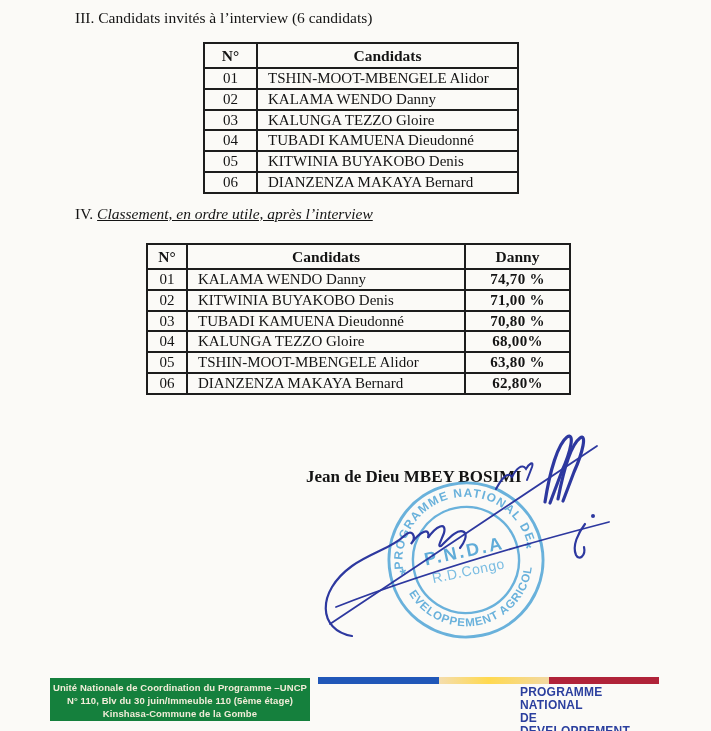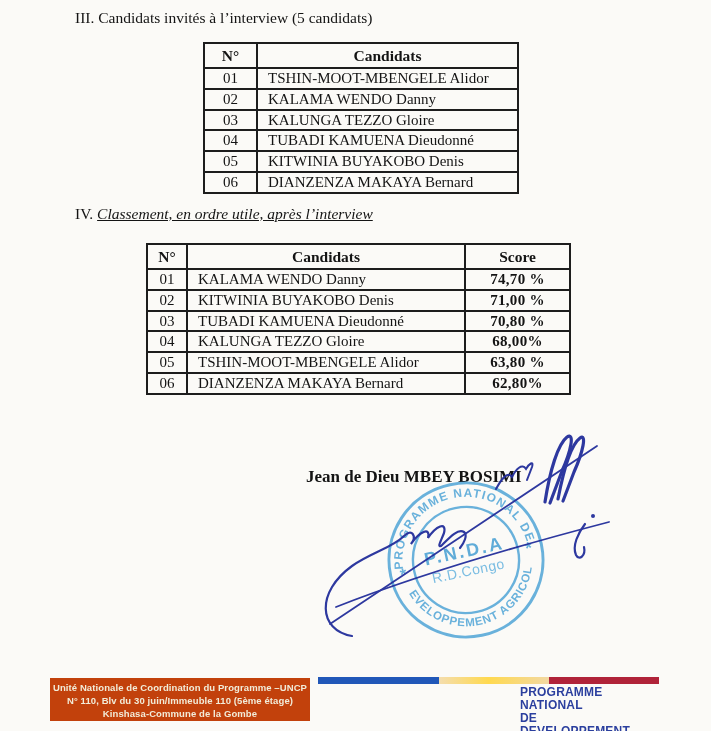--- a/index.html
+++ b/index.html
@@ -55,21 +55,21 @@
     position: absolute;
     left: 0; top: 0;
     pointer-events: none;
   }
 
   
   .addr-box {
     position: absolute;
     left: 50px; top: 678px;
     width: 260px; height: 43px;
-    background: #c2410c;
+    background: #15803d;
     color: #f2ecd9;
     font-family: "Liberation Sans", sans-serif;
     font-weight: bold;
     font-size: 9.5px;
     text-align: center;
     line-height: 13px;
     padding-top: 3px;
     letter-spacing: 0.1px;
   }
   .footer-bar { position: absolute; top: 677px; height: 7px; }
@@ -90,21 +90,21 @@
     color: #2b3f9e;
     letter-spacing: 0.2px;
   }
   .org-name div:nth-child(2) { padding-right: 3px; }
 </style>
 </head>
 <body>
 
 <div class="heading" style="left:75px; top:9px;">
   <span>III.</span>
-  <span>Candidats invités à l’interview (5 candidats)</span>
+  <span>Candidats invités à l’interview (6 candidats)</span>
 </div>
 
 <table class="doc-table" id="table-invited">
   <colgroup>
       <col style="width:53px">
       <col>
     </colgroup>
   <tbody>
       <tr class="head-row">
     <th>N°</th>
@@ -145,21 +145,21 @@
 <table class="doc-table" id="table-ranking">
   <colgroup>
       <col style="width:40px">
       <col style="width:278px">
       <col>
     </colgroup>
   <tbody>
       <tr class="head-row">
     <th>N°</th>
     <th>Candidats</th>
-    <th>Score</th>
+    <th>Danny</th>
   </tr>
   <tr>
     <td class="num-cell">01</td>
     <td class="cand-cell">KALAMA WENDO Danny</td>
     <td class="score-cell">74,70 %</td>
   </tr>
   <tr>
     <td class="num-cell">02</td>
     <td class="cand-cell">KITWINIA BUYAKOBO Denis</td>
     <td class="score-cell">71,00 %</td>

